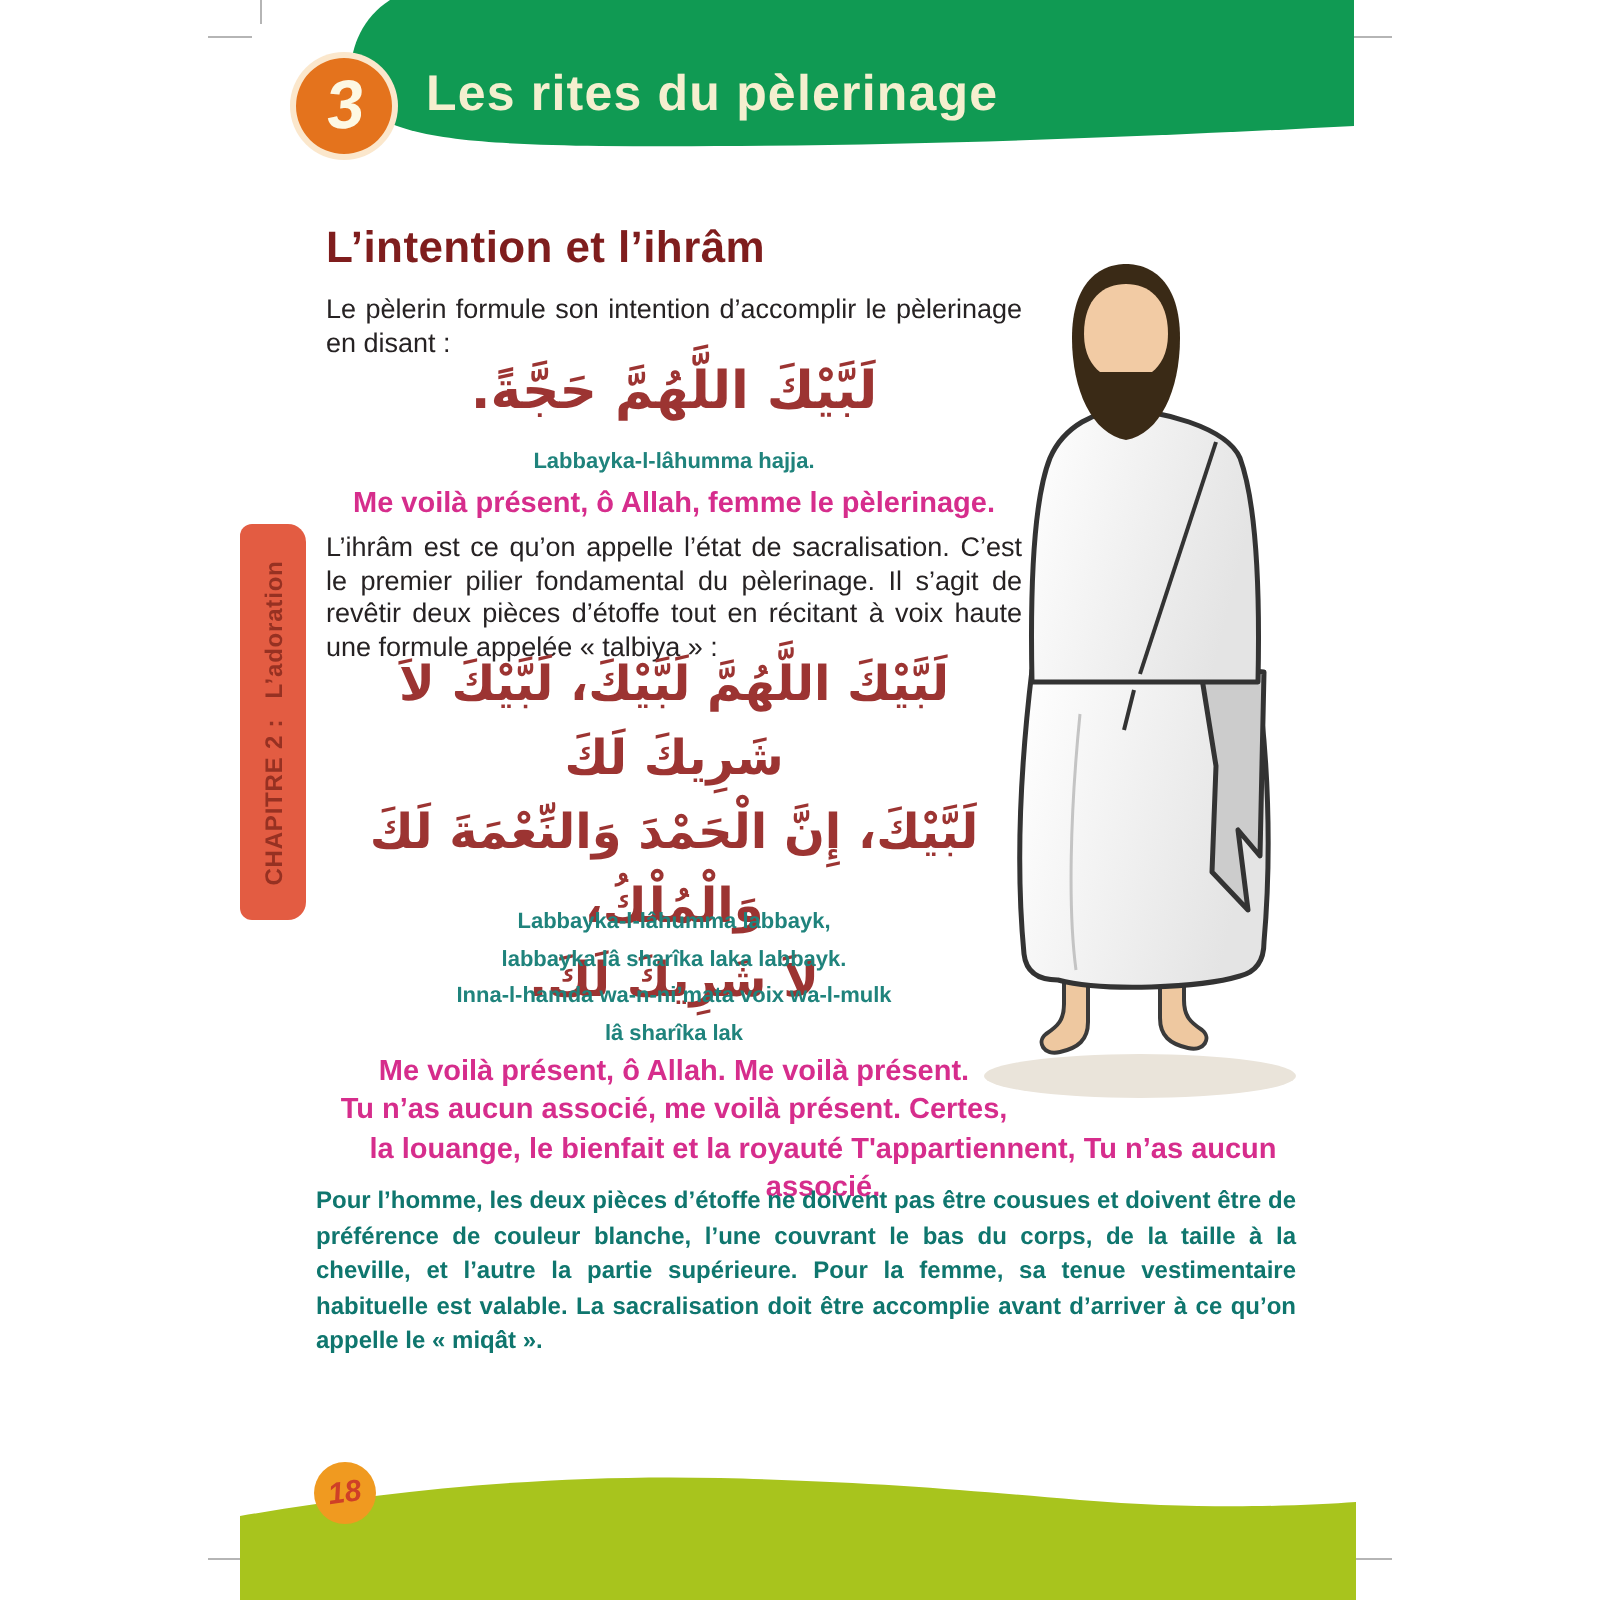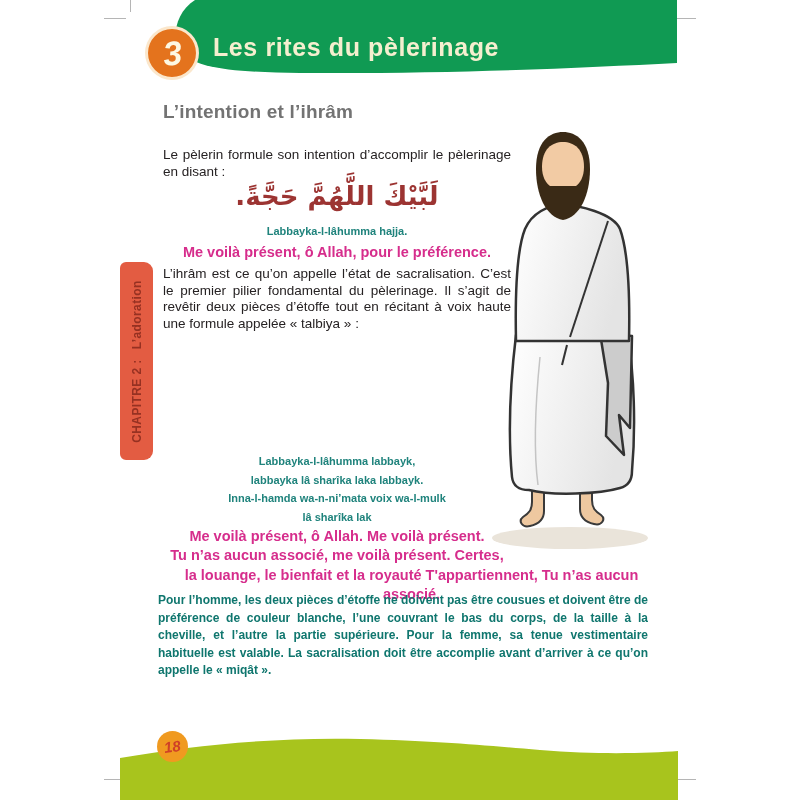--- a/index.html
+++ b/index.html
@@ -19,22 +19,22 @@
   .chapter-badge span {
     color:#fdf8e3; font-size:34px; font-weight:bold; font-style:italic;
     transform:rotate(-6deg); line-height:1;
   }
   .banner-title {
     position:absolute; left:213px; top:33px; width:420px;
     color:#f5efcf; font-size:25px; font-weight:bold; letter-spacing:0.6px;
   }
   
   .section-heading {
-    position:absolute; left:163px; top:101px; width:400px;
-    color:#737373; font-size:19px; font-weight:bold; letter-spacing:0.2px;
+    position:absolute; left:163px; top:111px; width:400px;
+    color:#7f1d1d; font-size:22px; font-weight:bold; letter-spacing:0.2px;
   }
   .col { position:absolute; left:163px; width:348px; color:#262223; }
   .body-text { font-size:13.5px; line-height:16.5px; text-align:justify; }
   .arabic {
     color:#9c3432; font-family:"DejaVu Sans", sans-serif; direction:rtl;
     text-align:center; font-weight:bold;
   }
   .arabic-small { font-size:26px; line-height:40px; }
   .arabic-big { font-size:24px; line-height:37px; }
   .translit { color:#1f837c; font-weight:bold; font-size:11px; line-height:18.5px; text-align:center; }
@@ -81,24 +81,29 @@
     <span>3</span>
   </div>
   <div class="banner-title">Les rites du pèlerinage</div>
 
   <div class="section-heading">L’intention et l’ihrâm</div>
 
   <div class="col body-text" style="top:147px">Le pèlerin formule son intention d’accomplir le pèlerinage en disant :</div>
 
   <div class="col arabic arabic-small" style="top:176px">لَبَّيْكَ اللَّهُمَّ حَجَّةً.</div>
   <div class="col translit" style="top:222px">Labbayka-l-lâhumma hajja.</div>
-  <div class="col translation" style="top:243px">Me voilà présent, ô Allah, pour le préférence.</div>
+  <div class="col translation" style="top:243px">Me voilà présent, ô Allah, femme le pèlerinage.</div>
 
   <div class="col body-text" style="top:266px">L’ihrâm est ce qu’on appelle l’état de sacralisation. C’est le premier pilier fondamental du pèlerinage. Il s’agit de revêtir deux pièces d’étoffe tout en récitant à voix haute une formule appelée « talbiya » :</div>
 
+  <div class="col arabic arabic-big" style="top:324px">
+    <span style="display:block">لَبَّيْكَ اللَّهُمَّ لَبَّيْكَ، لَبَّيْكَ لاَ شَرِيكَ لَكَ</span>
+    <span style="display:block">لَبَّيْكَ، إِنَّ الْحَمْدَ وَالنِّعْمَةَ لَكَ وَالْمُلْكُ،</span>
+    <span style="display:block">لاَ شَرِيكَ لَكَ.</span>
+  </div>
 
   <div class="col translit" style="top:452px">
     <span style="display:block">Labbayka-l-lâhumma labbayk,</span>
     <span style="display:block">labbayka lâ sharîka laka labbayk.</span>
     <span style="display:block">Inna-l-hamda wa-n-ni’mata voix wa-l-mulk</span>
     <span style="display:block">lâ sharîka lak</span>
   </div>
 
   <div class="col translation" style="top:527px">
     <span style="display:block">Me voilà présent, ô Allah. Me voilà présent.</span>

